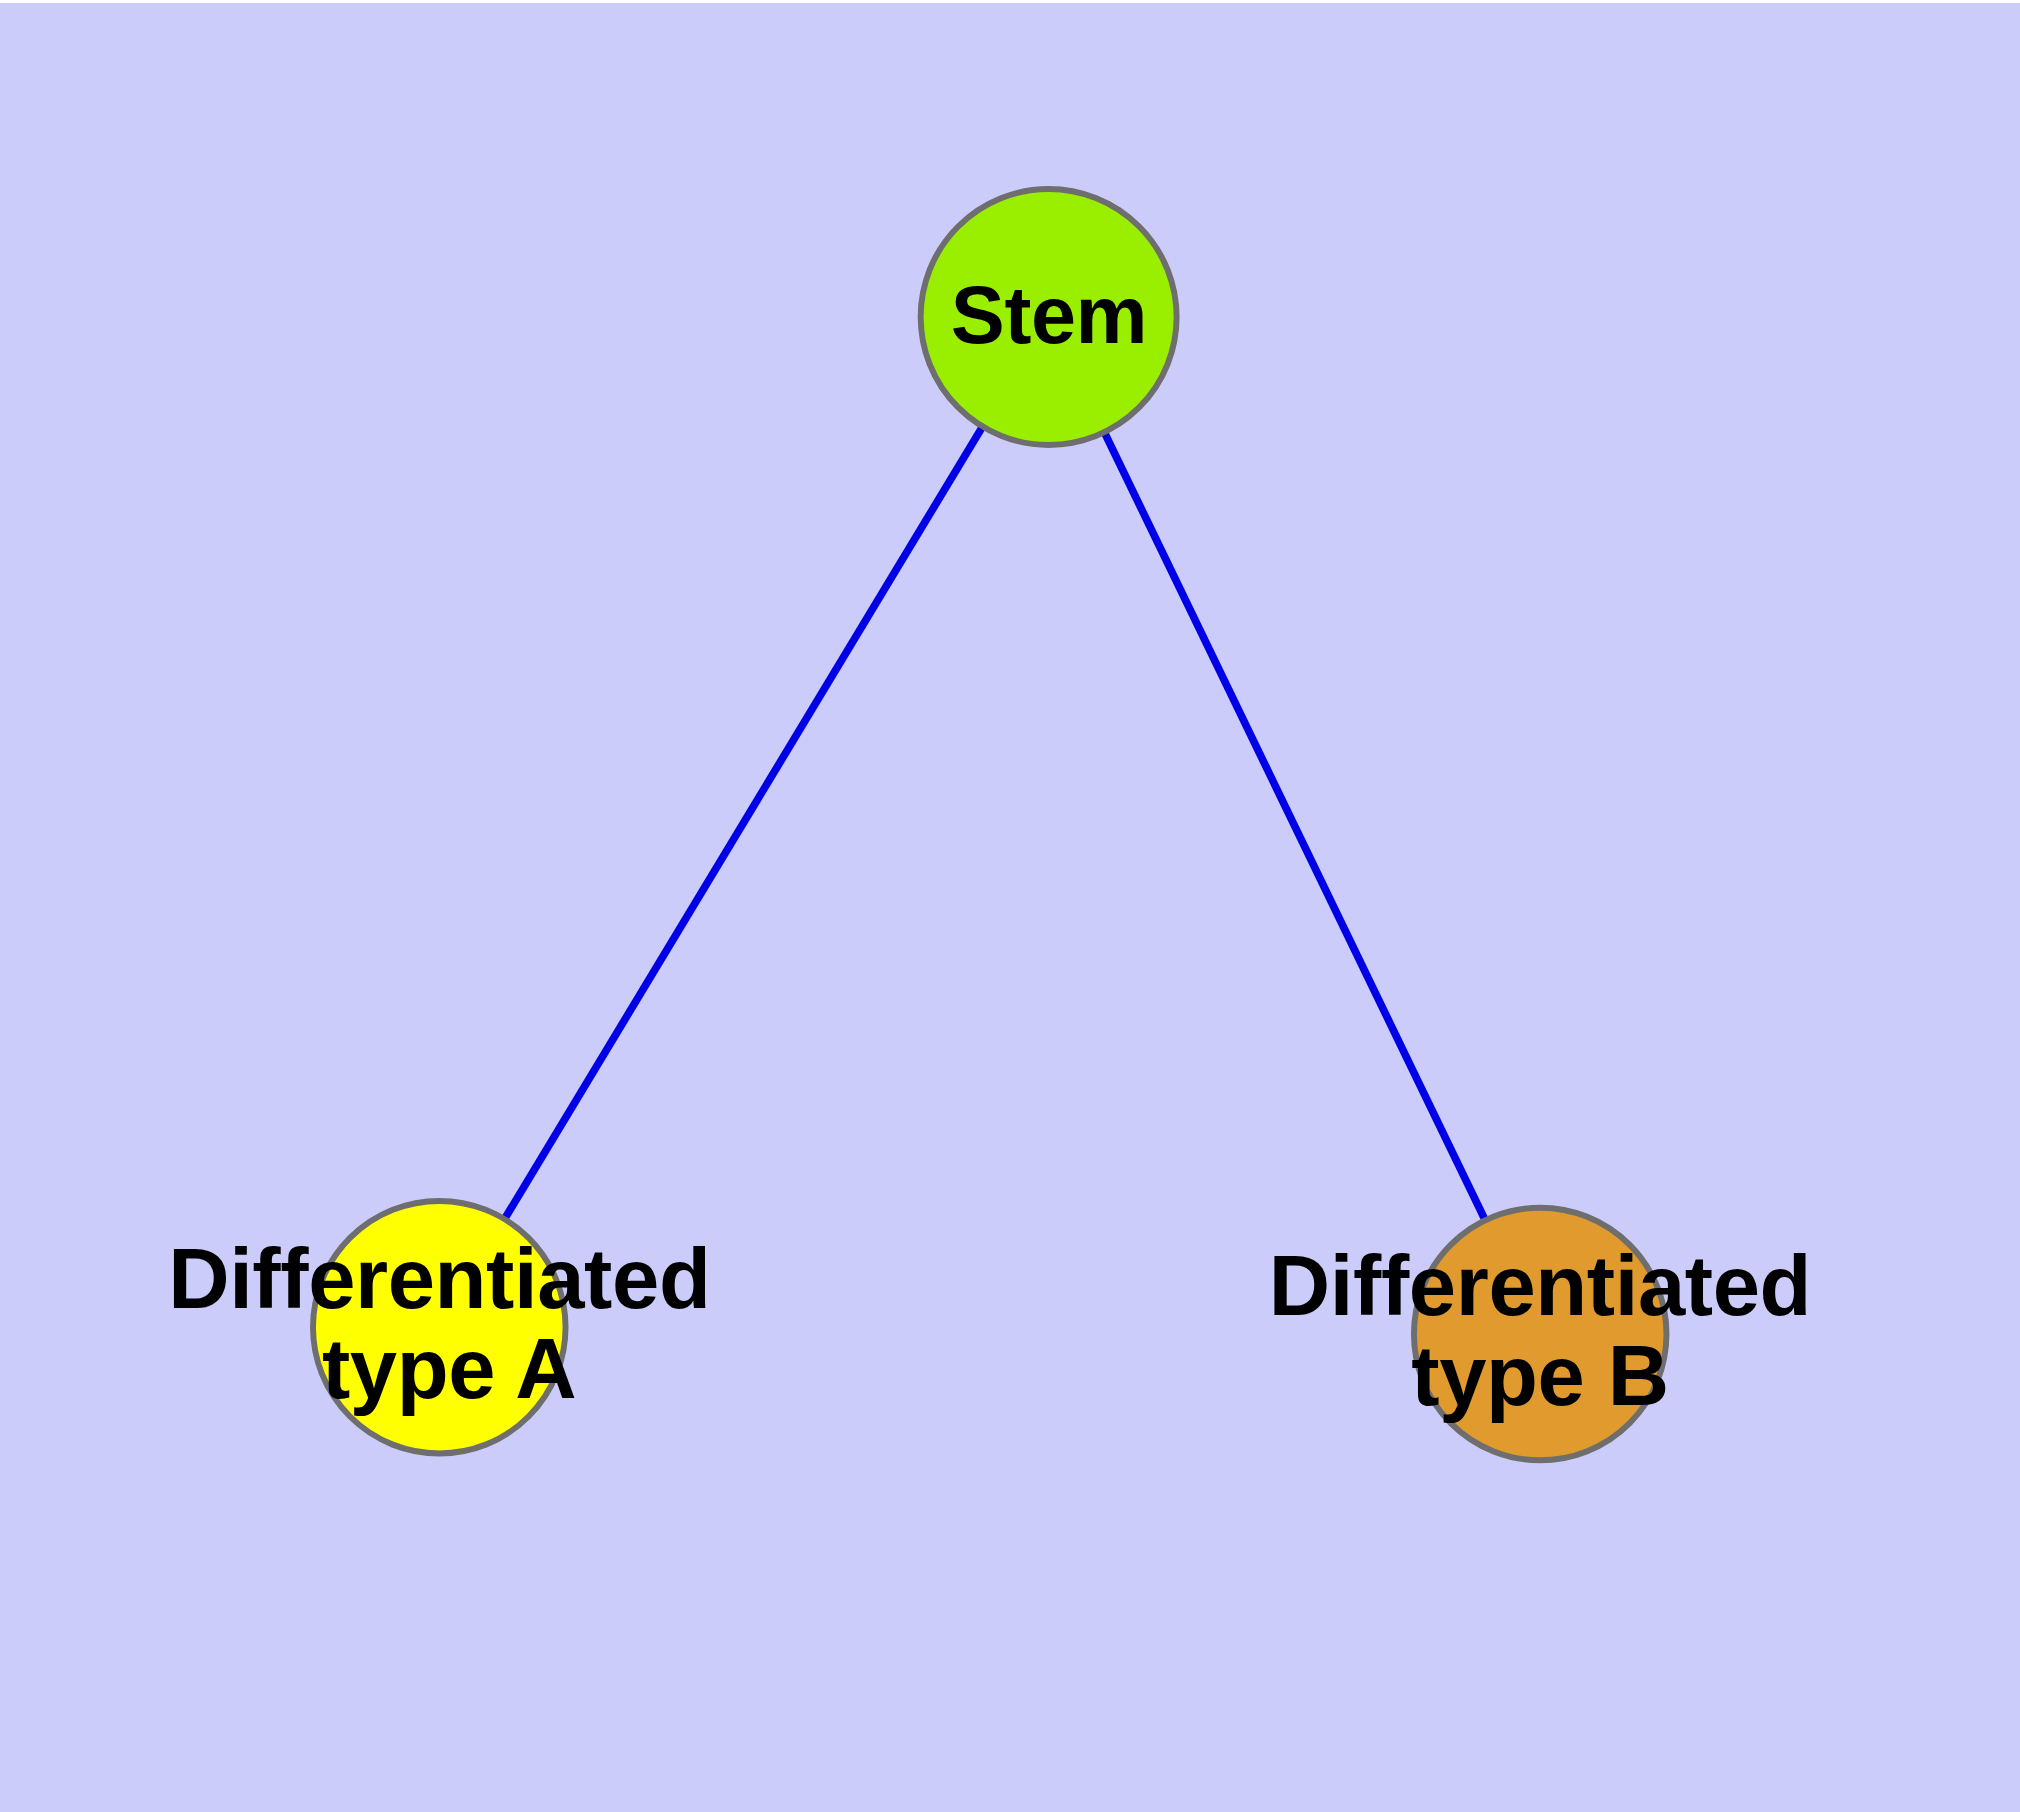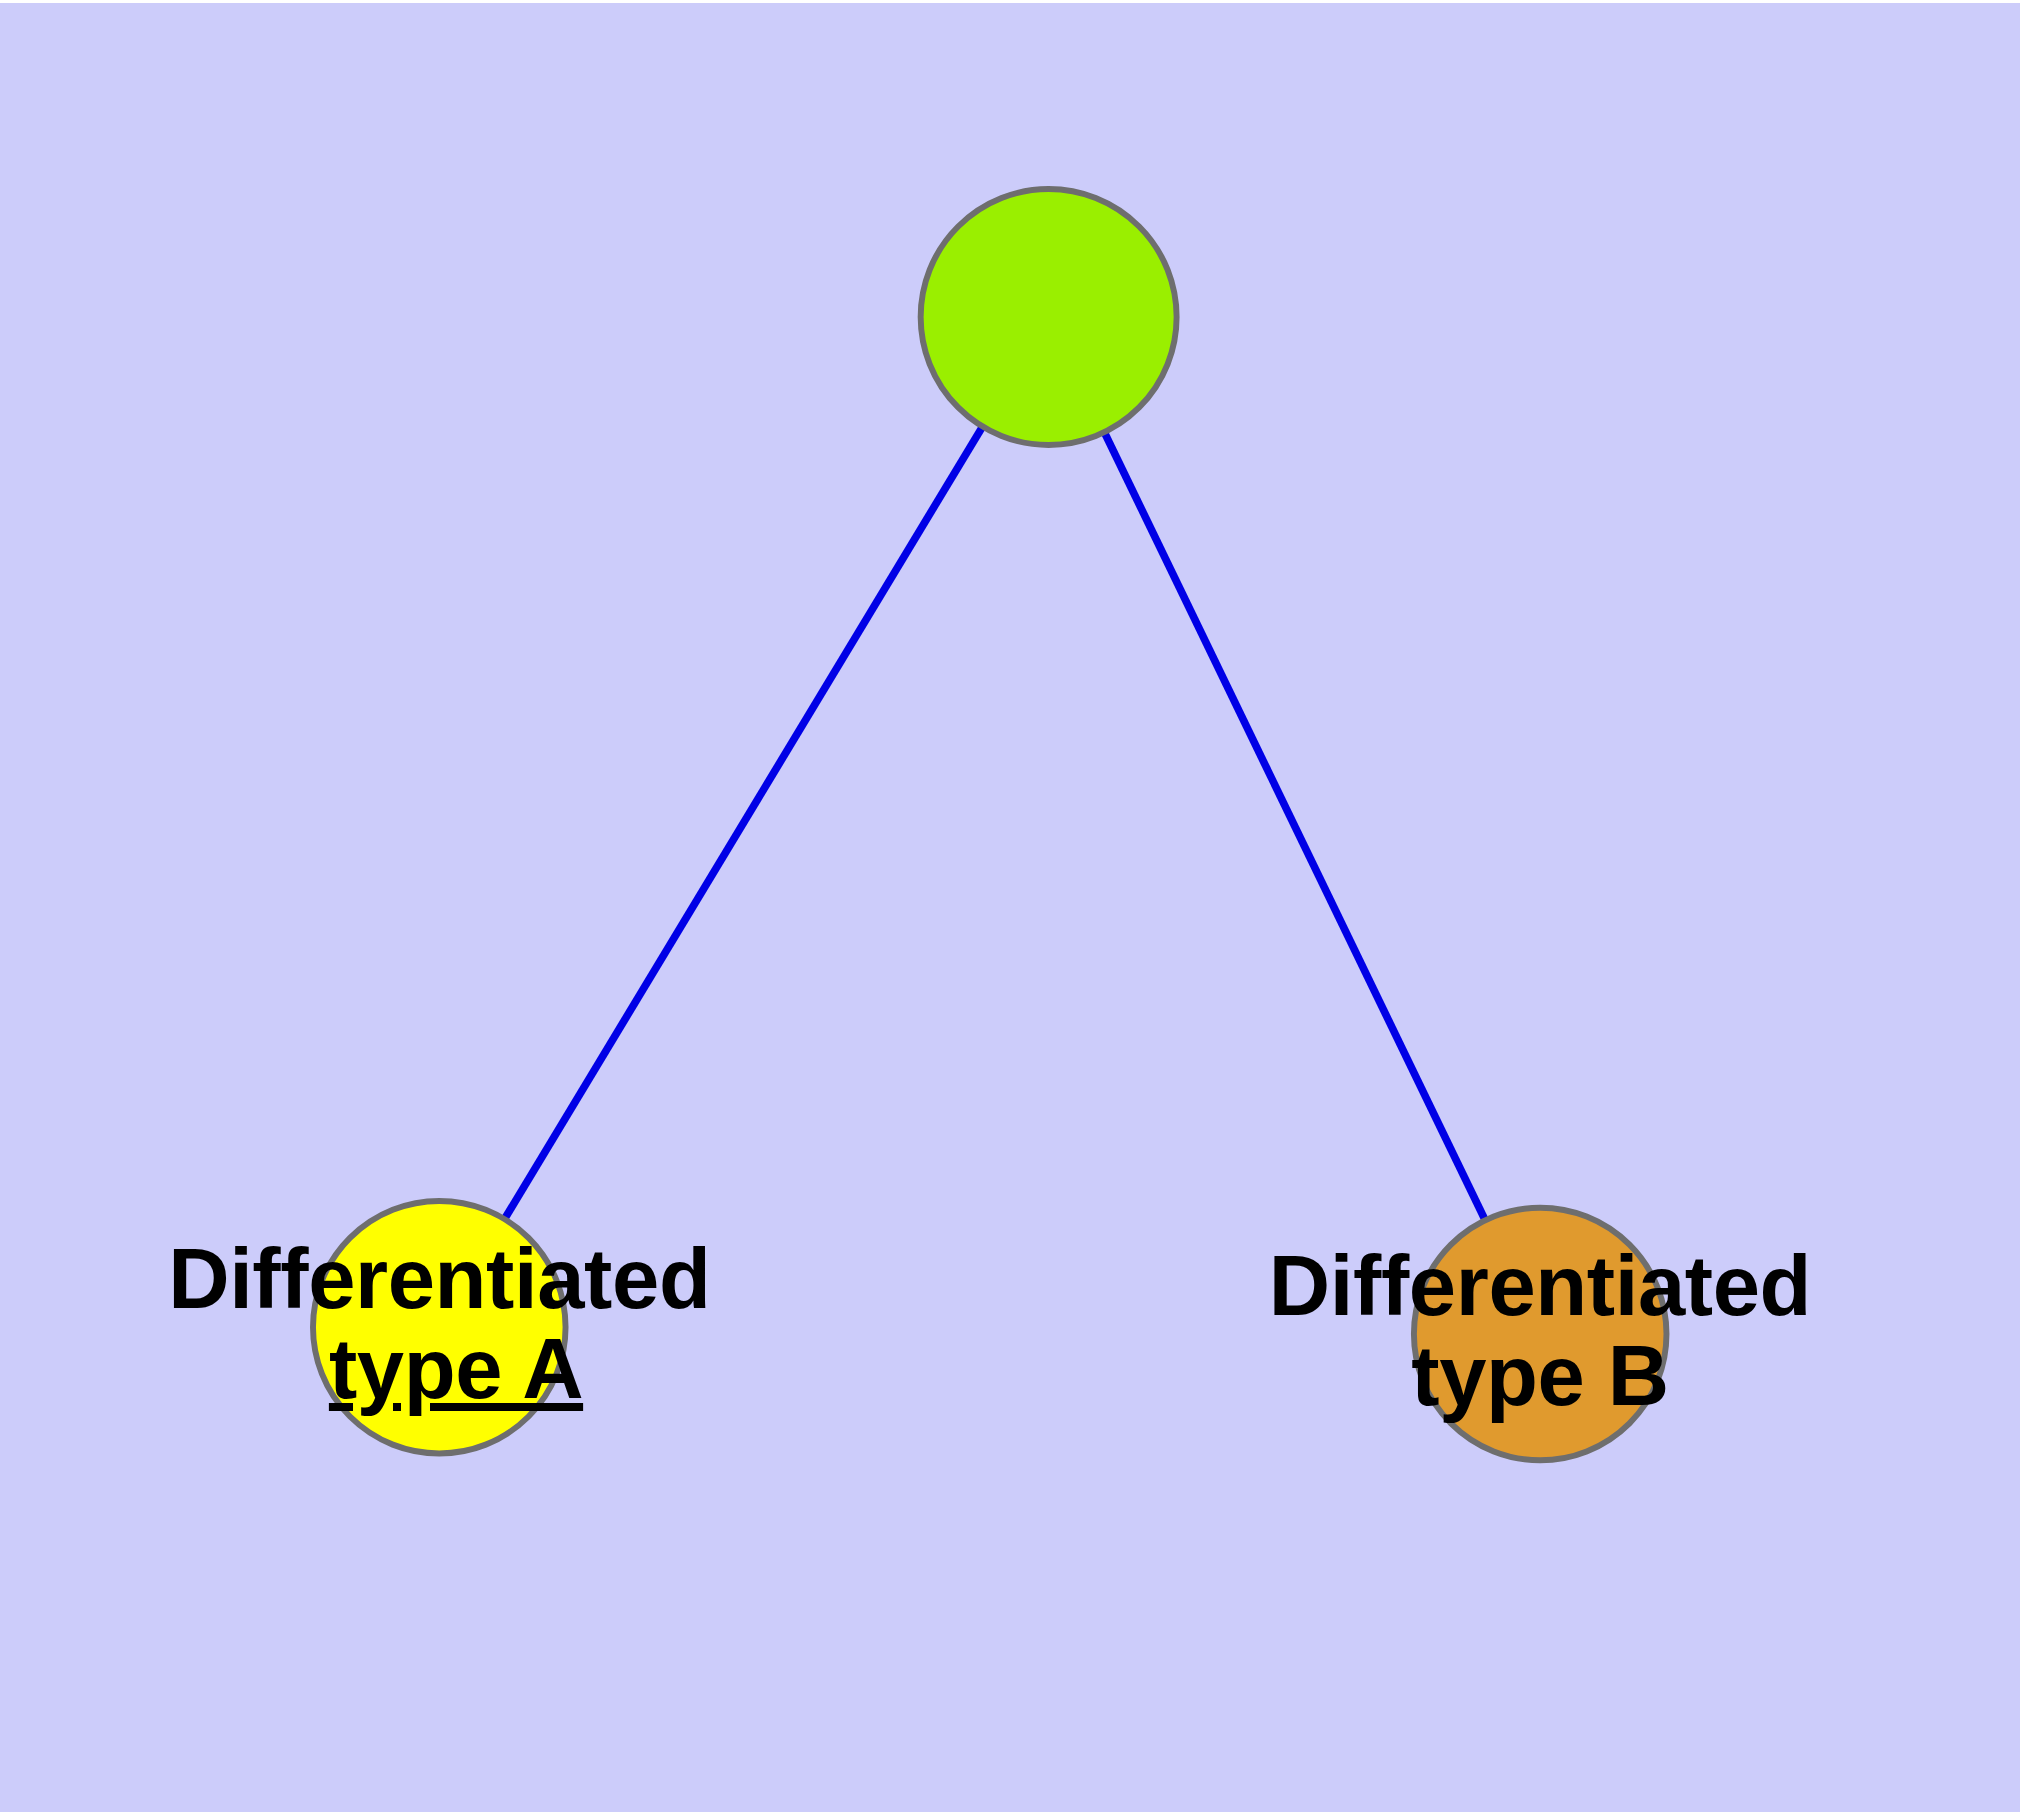--- a/index.html
+++ b/index.html
@@ -63,21 +63,22 @@
     </g>
 
     <g>
       <circle cx="1237" cy="374" r="151" fill="#9aef00" stroke="#6e6e6e" stroke-width="7"></circle>
       <circle cx="518" cy="1566" r="149" fill="#ffff00" stroke="#6e6e6e" stroke-width="7"></circle>
       <circle cx="1817" cy="1574" r="149" fill="#e09a2e" stroke="#6e6e6e" stroke-width="7"></circle>
     </g>
 
   </svg>
 
+  <div class="node-label label-stem" style="left:625px; top:273px; width:848px;">Stem</div>
 
   <div class="node-label label-diff" style="left:15.3px; top:1234px; width:848px;">Differentiated</div>
-  <div class="node-label label-diff" style="left:32px; top:1324px; width:848px;text-decoration:underline;">type A</div>
+  <div class="node-label label-diff" style="left:25px; top:1324px; width:848px;">type A</div>
 
   <div class="node-label label-diff" style="left:1116px; top:1241px; width:848px;">Differentiated</div>
   <div class="node-label label-diff" style="left:1116px; top:1331px; width:848px;text-align:center;">type B</div>
 
 </div>
 
 
 </body></html>

